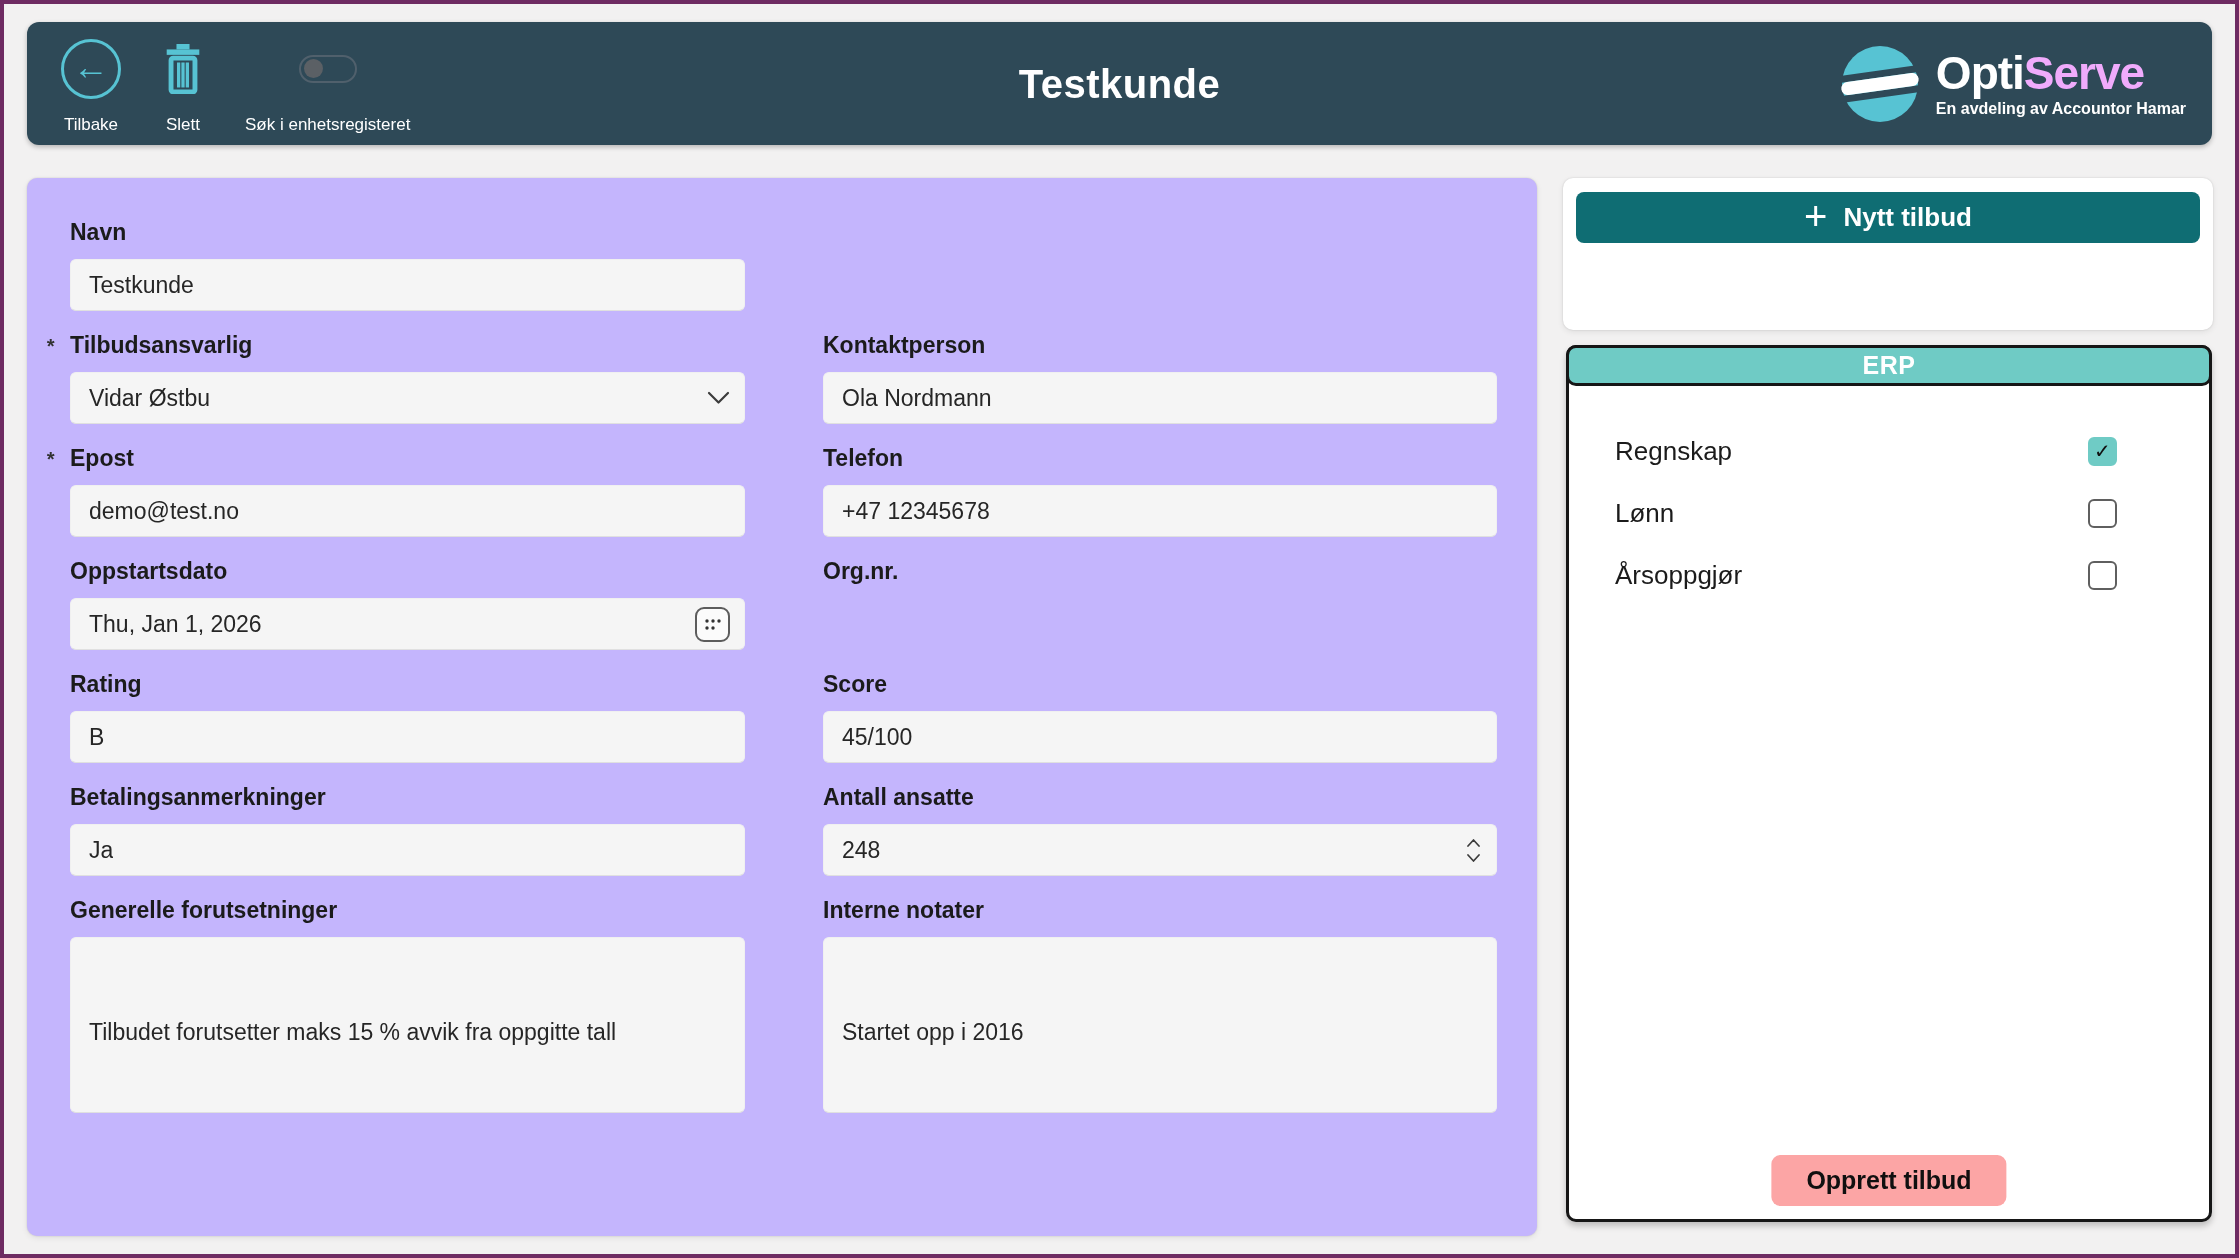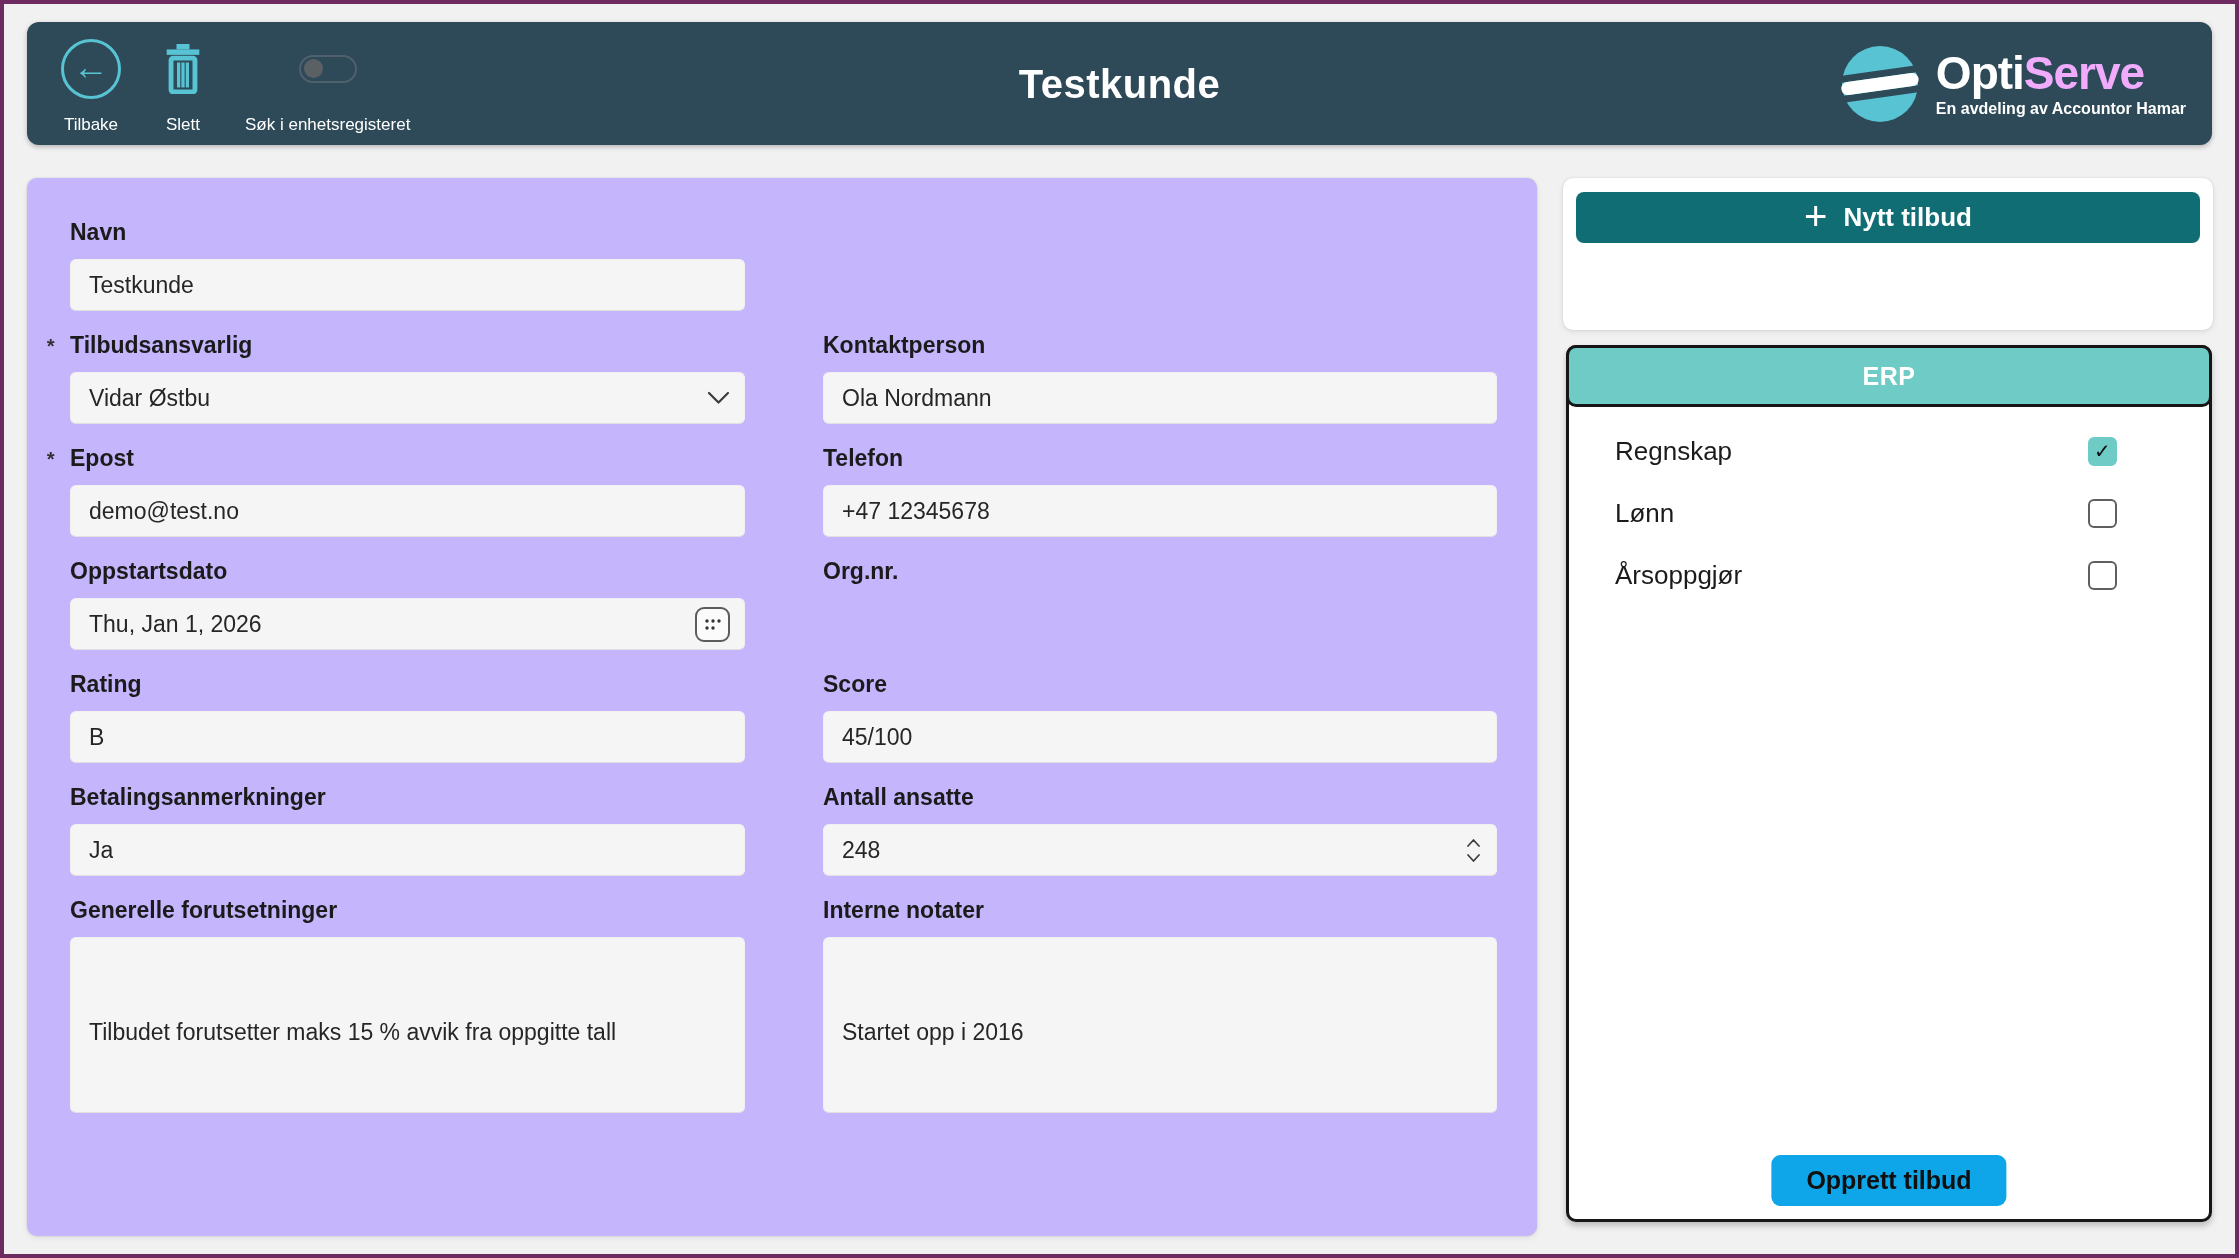--- a/index.html
+++ b/index.html
@@ -215,21 +215,21 @@
     left: 1562px; top: 341px;
     width: 646px; height: 877px;
     background: #ffffff;
     border: 3px solid #161616;
     border-radius: 10px;
     box-shadow: 0 4px 6px rgba(0,0,0,.22);
   }
   .erp-header {
     position: absolute;
     left: -3px; right: -3px; top: -3px;
-    height: 62px;
+    height: 41px;
     background: #6fcbc5;
     border: 3px solid #161616;
     border-radius: 10px;
     display: flex; align-items: center; justify-content: center;
     color: #ffffff;
     font-size: 25px;
     font-weight: 700;
     letter-spacing: .5px;
   }
   .erp-options { padding-top: 72px; }
@@ -262,21 +262,21 @@
     font-weight: 900;
     color: #101010;
     line-height: 1;
   }
   .btn-create-offer {
     position: absolute;
     left: 50%; bottom: 13px;
     transform: translateX(-50%);
     height: 51px;
     padding: 0 35px;
-    background: #0ea5e9;
+    background: #fca5a5;
     border-radius: 9px;
     display: flex; align-items: center; justify-content: center;
     font-size: 25px;
     font-weight: 600;
     color: #101010;
     white-space: nowrap;
     cursor: pointer;
   }
 </style>
 </head>

